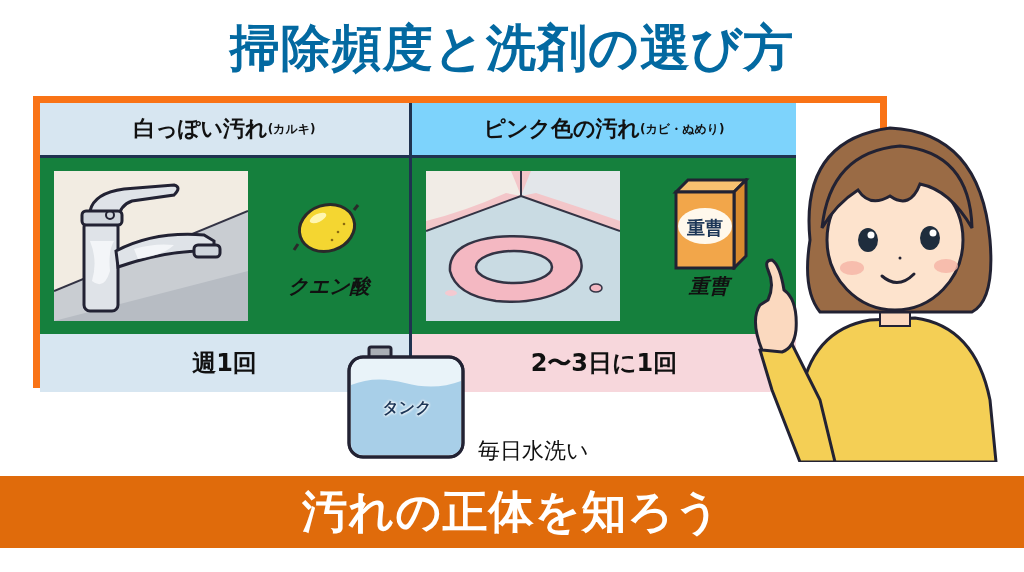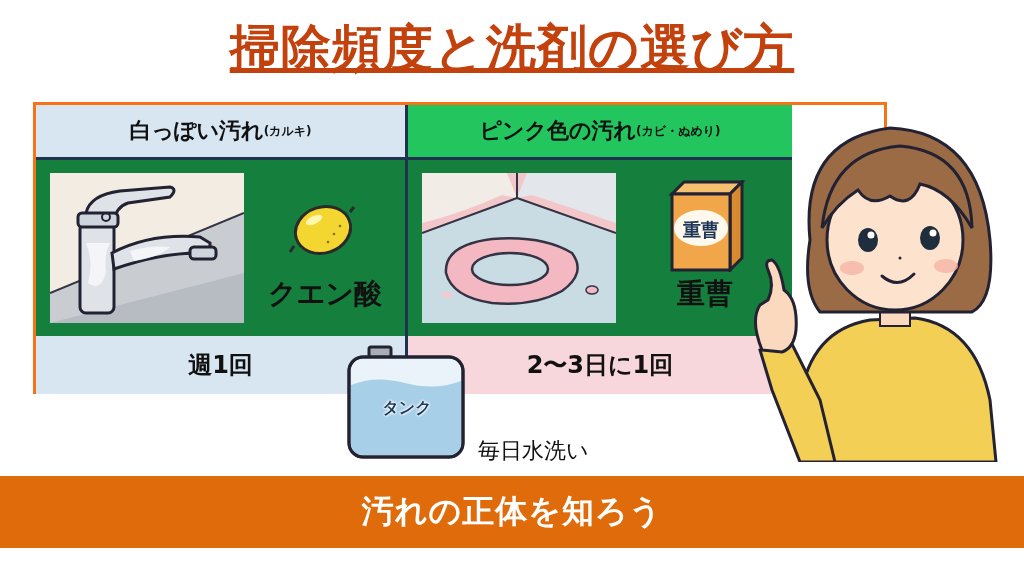--- a/index.html
+++ b/index.html
@@ -1,61 +1,61 @@
 <!DOCTYPE html>
 <html><head>
 <meta charset="utf-8">
 <style>
   * { box-sizing: border-box; margin: 0; padding: 0; }
   html, body { width: 1024px; height: 572px; overflow: hidden; background: #ffffff; }
   body { position: relative; font-family: "DejaVu Sans", "Liberation Sans", sans-serif; color: #111; }
 
   .title {
     position: absolute; left: 0; top: 8px; width: 1024px; height: 80px;
-    text-align: center; font-size: 50px; font-weight: bold; color: #c2410c;
-    line-height: 80px; letter-spacing: 1px; text-decoration: underline;
+    text-align: center; font-size: 50px; font-weight: bold; color: #0369a1;
+    line-height: 80px; letter-spacing: 1px;
   }
 
   .table {
-    position: absolute; left: 33px; top: 102px; width: 854px; height: 292px;
-    border: 3px solid #f97316;
+    position: absolute; left: 33px; top: 96px; width: 854px; height: 292px;
+    border: 7px solid #f97316;
   }
   .col { position: absolute; top: 0; height: 100%; }
   .col.left { left: 0; width: 372px; border-right: 3px solid #1f3350; }
   .col.right { left: 372px; width: 384px; }
 
   .hdr {
     position: absolute; left: 0; top: 0; width: 100%; height: 55px;
     border-bottom: 3px solid #1f3350;
     font-size: 22px; font-weight: bold; display: flex; align-items: center; justify-content: center;
   }
   .hdr .small { font-size: 12px; }
   .left .hdr { background: #d7e6f1; }
-  .right .hdr { background: #22c55e; }
+  .right .hdr { background: #7dd3fc; }
 
   .body { position: absolute; left: 0; top: 55px; width: 100%; height: 176px; background: #15803d; }
   .foot {
     position: absolute; left: 0; top: 231px; width: 100%; height: 58px;
     font-size: 24px; font-weight: bold; display: flex; align-items: center; justify-content: center;
   }
   .left .foot { background: #d7e6f1; }
   .right .foot { background: #f7d7dc; }
 
   .illus { position: absolute; left: 14px; top: 13px; width: 194px; height: 150px; }
   .agent-icon { position: absolute; }
-  .agent-label { position: absolute; font-size: 28px; font-weight: bold; text-align: center; }
+  .agent-label { position: absolute; font-size: 20px; font-weight: bold; text-align: center; font-style: italic; }
 
   .tank { position: absolute; left: 345px; top: 345px; width: 122px; height: 115px; }
   .daily { position: absolute; left: 478px; top: 436px; font-size: 22px; font-weight: normal; }
 
   .girl { position: absolute; left: 740px; top: 100px; width: 284px; height: 362px; }
 
   .banner {
     position: absolute; left: 0; top: 476px; width: 1024px; height: 72px;
-    background: #e06b0b; color: #fff; font-size: 32px; font-weight: bold;
+    background: #e06b0b; color: #fff; font-size: 45px; font-weight: bold;
     display: flex; align-items: center; justify-content: center; letter-spacing: 1px;
   }
 </style>
 </head>
 <body>
 
 <div class="title">掃除頻度と洗剤の選び方</div>
 
 <div class="table">
 

